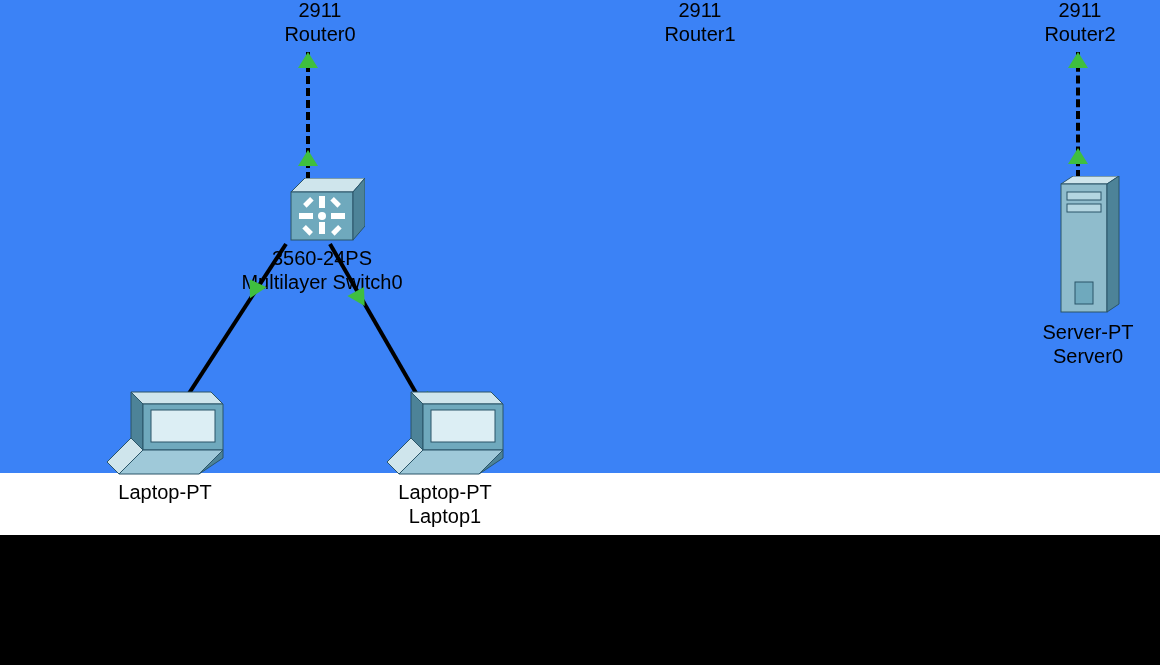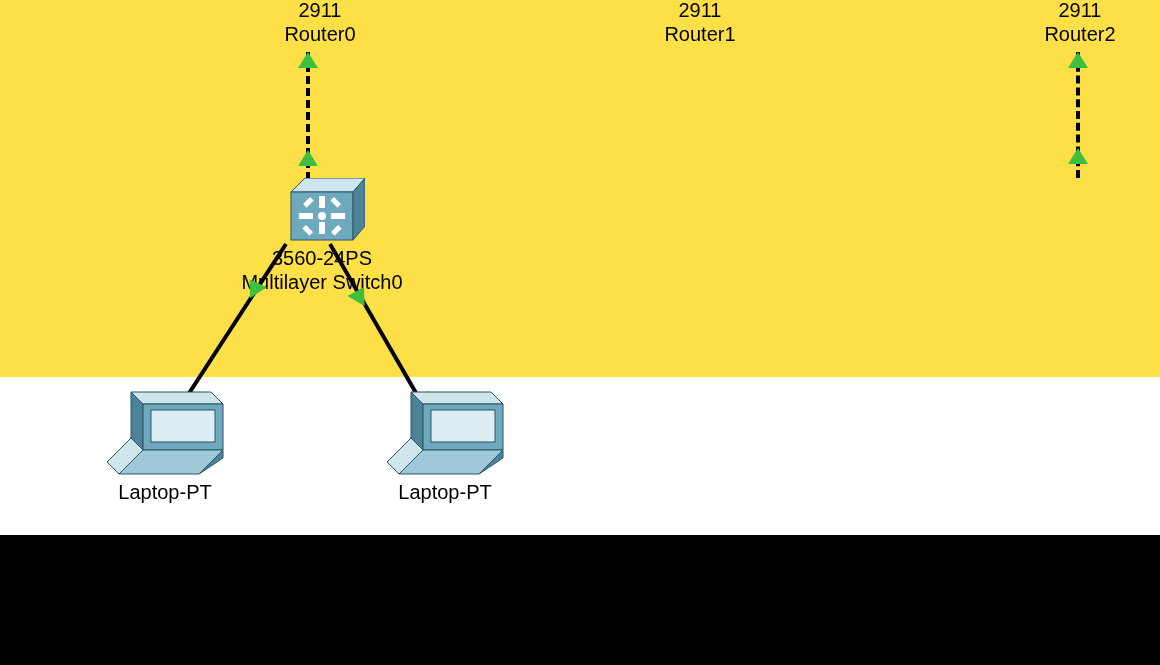--- a/index.html
+++ b/index.html
@@ -9,22 +9,22 @@
       background: #fff;
       font-family: Arial, sans-serif;
       position: relative;
       overflow: hidden;
     }
     .topology {
       position: absolute;
       top: 0;
       left: 0;
       width: 1160px;
-      height: 377px;
-      background: #fde047;
+      height: 473px;
+      background: #3b82f6;
     }
     .corner-shape {
       position: absolute;
       top: -40px;
       left: -30px;
       width: 230px;
       height: 120px;
     }
     .device-label {
       font-size: 20px;
@@ -178,26 +178,41 @@
         <polygon points="26,4 106,4 118,16 38,16" fill="#cfe5ec" stroke="#2a5568"></polygon>
         <polygon points="26,4 38,16 38,62 26,50" fill="#4d8398" stroke="#2a5568"></polygon>
         <polygon points="38,16 118,16 118,62 38,62" fill="#6fa9bd" stroke="#2a5568"></polygon>
         <rect x="46" y="22" width="64" height="32" fill="#dceef4" stroke="#2a5568"></rect>
         <polygon points="26,50 38,62 14,86 2,74" fill="#cfe5ec" stroke="#2a5568"></polygon>
         <polygon points="38,62 118,62 94,86 14,86" fill="#9fc9d9" stroke="#2a5568"></polygon>
         <polygon points="118,62 118,70 94,86" fill="#4d8398" stroke="#2a5568"></polygon>
       </svg>
     </div>
     <div class="device-label">Laptop-PT</div>
+    <div class="device-label">Laptop1</div>
   </div>
 
   <div class="link-dashed" style="left:1076px; top:52px; height:126px;"></div>
   <div class="tri-up" style="left:1068px; top:52px;"></div>
   <div class="tri-up" style="left:1068px; top:148px;"></div>
 
+  <div class="device" style="left:1018px; top:176px; width:140px;">
+    <div class="icon-server">
+      <svg width="70" height="140" viewBox="0 0 70 140">
+        <polygon points="8,8 54,8 66,0 20,0" fill="#cfe5ec" stroke="#2a5568"></polygon>
+        <rect x="8" y="8" width="46" height="128" fill="#8fbccc" stroke="#2a5568"></rect>
+        <polygon points="54,8 66,0 66,128 54,136" fill="#4d8398" stroke="#2a5568"></polygon>
+        <rect x="14" y="16" width="34" height="8" fill="#b4d6e1" stroke="#2a5568"></rect>
+        <rect x="14" y="28" width="34" height="8" fill="#b4d6e1" stroke="#2a5568"></rect>
+        <rect x="22" y="106" width="18" height="22" fill="#6fa9bd" stroke="#2a5568"></rect>
+      </svg>
+    </div>
+    <div class="device-label">Server-PT</div>
+    <div class="device-label">Server0</div>
+  </div>
 
 </div>
 
 <div class="terminal">
   <div class="terminal-inner">
     
     
     
     
   </div>

